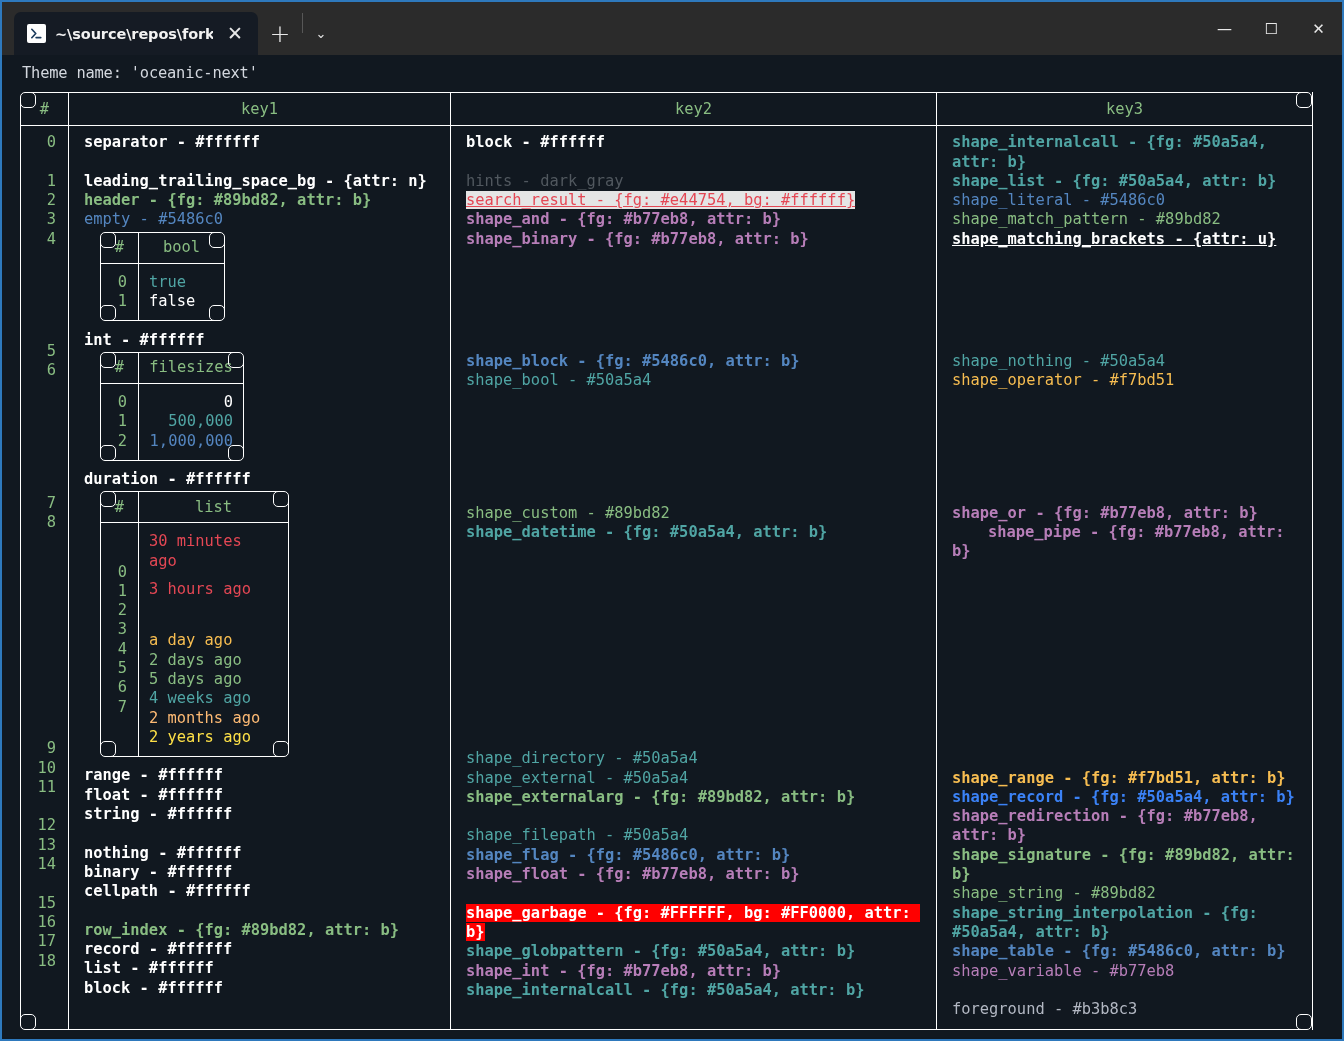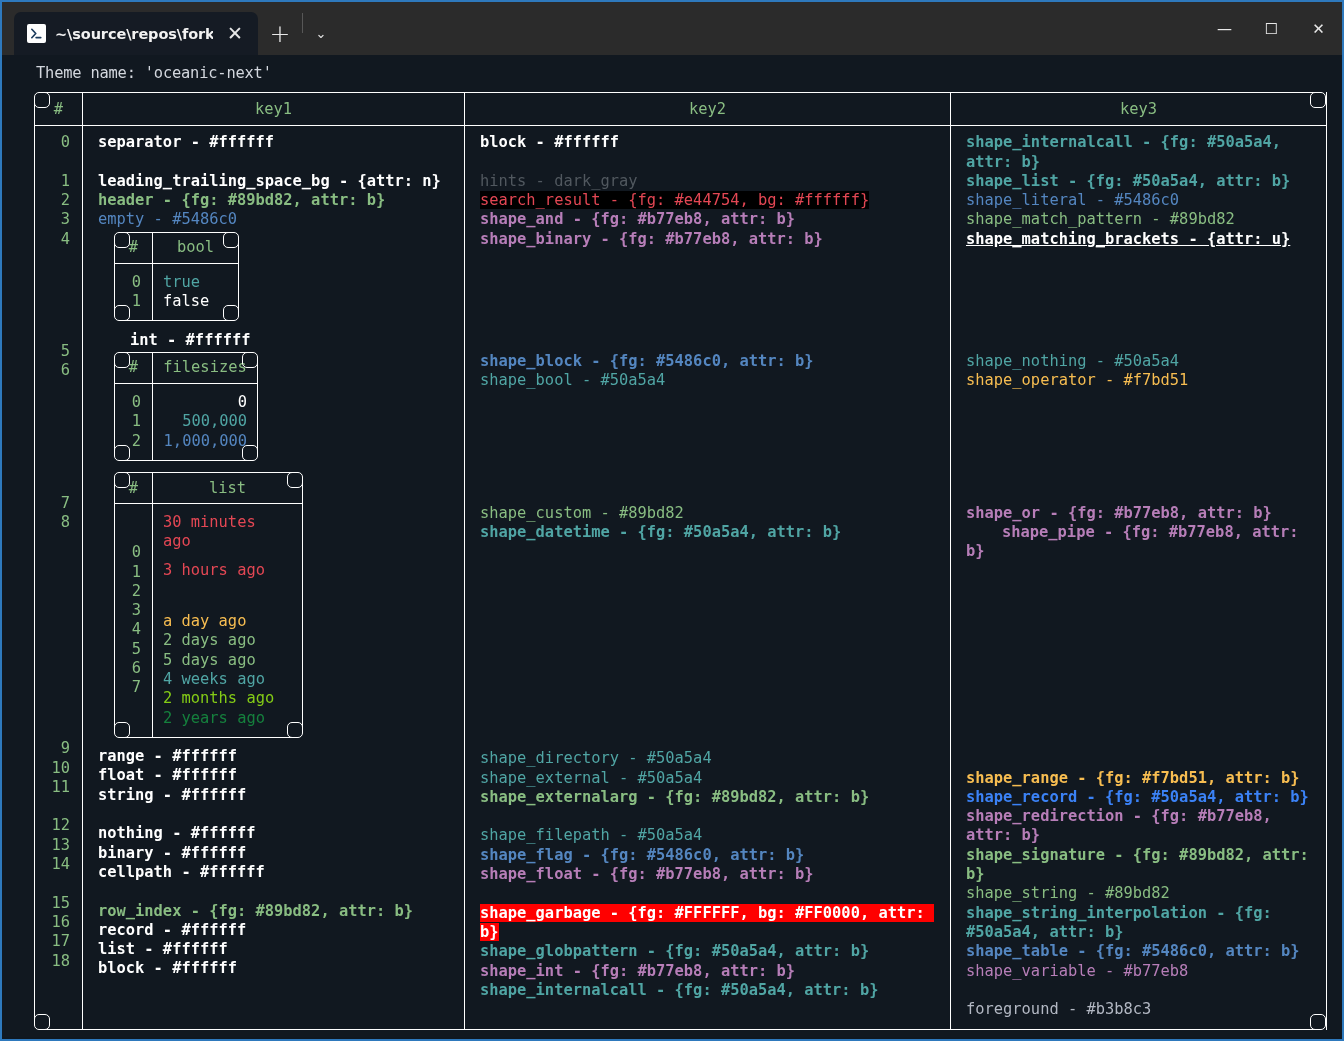--- a/index.html
+++ b/index.html
@@ -68,21 +68,21 @@
     width: 47px; height: 53px;
     display: flex; align-items: center; justify-content: center;
     color: #e9e9e9; font-family: "DejaVu Sans", sans-serif; font-size: 15px;
     cursor: pointer;
   }
 
   
   .term {
     position: absolute; top: 55px; left: 2px; right: 2px; bottom: 4px;
     background: #111820;
-    padding: 6px 0 0 32px;
+    padding: 6px 0 0 18px;
     font-family: "DejaVu Sans Mono", monospace;
     font-size: 15.4px;
     line-height: 19.3px;
     color: #b3b8c3;
     overflow: hidden;
   }
   .themeline { color: #d3d7de; padding: 3px 0 9px 2px; letter-spacing: -0.2px; }
 
   
   .tblwrap { position: relative; width: 1292px; }
@@ -120,21 +120,21 @@
   .inner { position: relative; display: inline-block; margin: 2px 0 4px 16px; }
   .itbl { border-collapse: collapse; table-layout: fixed; }
   .itbl th, .itbl td { border: 1px solid #ffffff; padding: 0; }
   .itbl th {
     height: 31px; color: #89bd82; font-weight: 400;
     font-size: 15.4px; vertical-align: middle;
   }
   .itbl td.ic { padding: 0 10px; height: 19.3px; line-height: 19.3px; }
   .itbl td.ic-idx { text-align: right; color: #89bd82; width: 38px; padding-right: 11px; }
   .right { text-align: right; }
-  .hl-white { background: #000000; color: #e44754; }
+  .hl-white { background: #e5e5e5; color: #e44754; text-decoration: underline; }
   .hl-red   { background: #ff0000; color: #ffffff; font-weight: 700; }
 
   .prompt-area { margin-top: 14px; padding-left: 2px; height: 40px; }
   .cursor {
     display: inline-block; width: 2px; height: 19px;
     background: #8aa0b4; vertical-align: -3px;
   }
 </style>
 </head>
 <body>
@@ -251,21 +251,21 @@
                           </td>
                           <td class="ic" style="padding: 9px 10px; width: 86px;">
                             <div class="line" style="color: rgb(80, 165, 164);">true</div>
                             <div class="line" style="color: rgb(255, 255, 255);">false</div>
                           </td>
                         </tr>
                       </tbody>
                     </table>
                 </div>
                 <div>
-                    <div class="line"><span style="color: rgb(255, 255, 255); font-weight: 700; margin-left: 32px;">int - #ffffff</span></div>
+                    <div class="line"><span style="color: rgb(255, 255, 255); font-weight: 700;">int - #ffffff</span></div>
                   </div>
                 <div class="inner">
                   <div class="corner c-tl"></div>
                   <div class="corner c-tr"></div>
                   <div class="corner c-bl"></div>
                   <div class="corner c-br"></div>
                   <table class="itbl">
                       <thead>
                         <tr>
                           <th style="width: 38px;">#</th>
@@ -281,20 +281,23 @@
                           </td>
                           <td class="ic right" style="padding: 9px 10px; width: 105px;">
                             <div class="line" style="color: rgb(255, 255, 255);">0</div>
                             <div class="line" style="color: rgb(80, 165, 164);">500,000</div>
                             <div class="line" style="color: rgb(84, 134, 192);">1,000,000</div>
                           </td>
                         </tr>
                       </tbody>
                     </table>
                 </div>
+                <div>
+                    <div class="line"><span style="color: rgb(255, 255, 255); font-weight: 700;">duration - #ffffff</span></div>
+                  </div>
                 <div class="inner">
                   <div class="corner c-tl"></div>
                   <div class="corner c-tr"></div>
                   <div class="corner c-bl"></div>
                   <div class="corner c-br"></div>
                   <table class="itbl">
                       <thead>
                         <tr>
                           <th style="width: 38px;">#</th>
                           <th style="width: 150px;">list</th>
@@ -312,22 +315,22 @@
                             <div class="line">6</div>
                             <div class="line">7</div>
                           </td>
                           <td class="ic" style="padding: 9px 10px; width: 150px;">
                             <div class="line" style="color: rgb(228, 71, 84);">30 minutes ago</div>
                             <div class="line" style="color: rgb(228, 71, 84); margin-top: 9px;">3 hours ago</div>
                             <div class="line" style="color: rgb(247, 189, 81); margin-top: 32px;">a day ago</div>
                             <div class="line" style="color: rgb(137, 189, 130);">2 days ago</div>
                             <div class="line" style="color: rgb(137, 189, 130);">5 days ago</div>
                             <div class="line" style="color: rgb(80, 165, 164);">4 weeks ago</div>
-                            <div class="line" style="color: #84cc16;">2 months ago</div>
-                            <div class="line" style="color: #15803d;">2 years ago</div>
+                            <div class="line" style="color: #fdba74;">2 months ago</div>
+                            <div class="line" style="color: #fde047;">2 years ago</div>
                           </td>
                         </tr>
                       </tbody>
                     </table>
                 </div>
                 <div>
                     <div class="line"><span style="color: rgb(255, 255, 255); font-weight: 700;">range - #ffffff</span></div>
                     <div class="line"><span style="color: rgb(255, 255, 255); font-weight: 700;">float - #ffffff</span></div>
                     <div class="line"><span style="color: rgb(255, 255, 255); font-weight: 700;">string - #ffffff</span></div>
                     <div class="line blank"></div>

